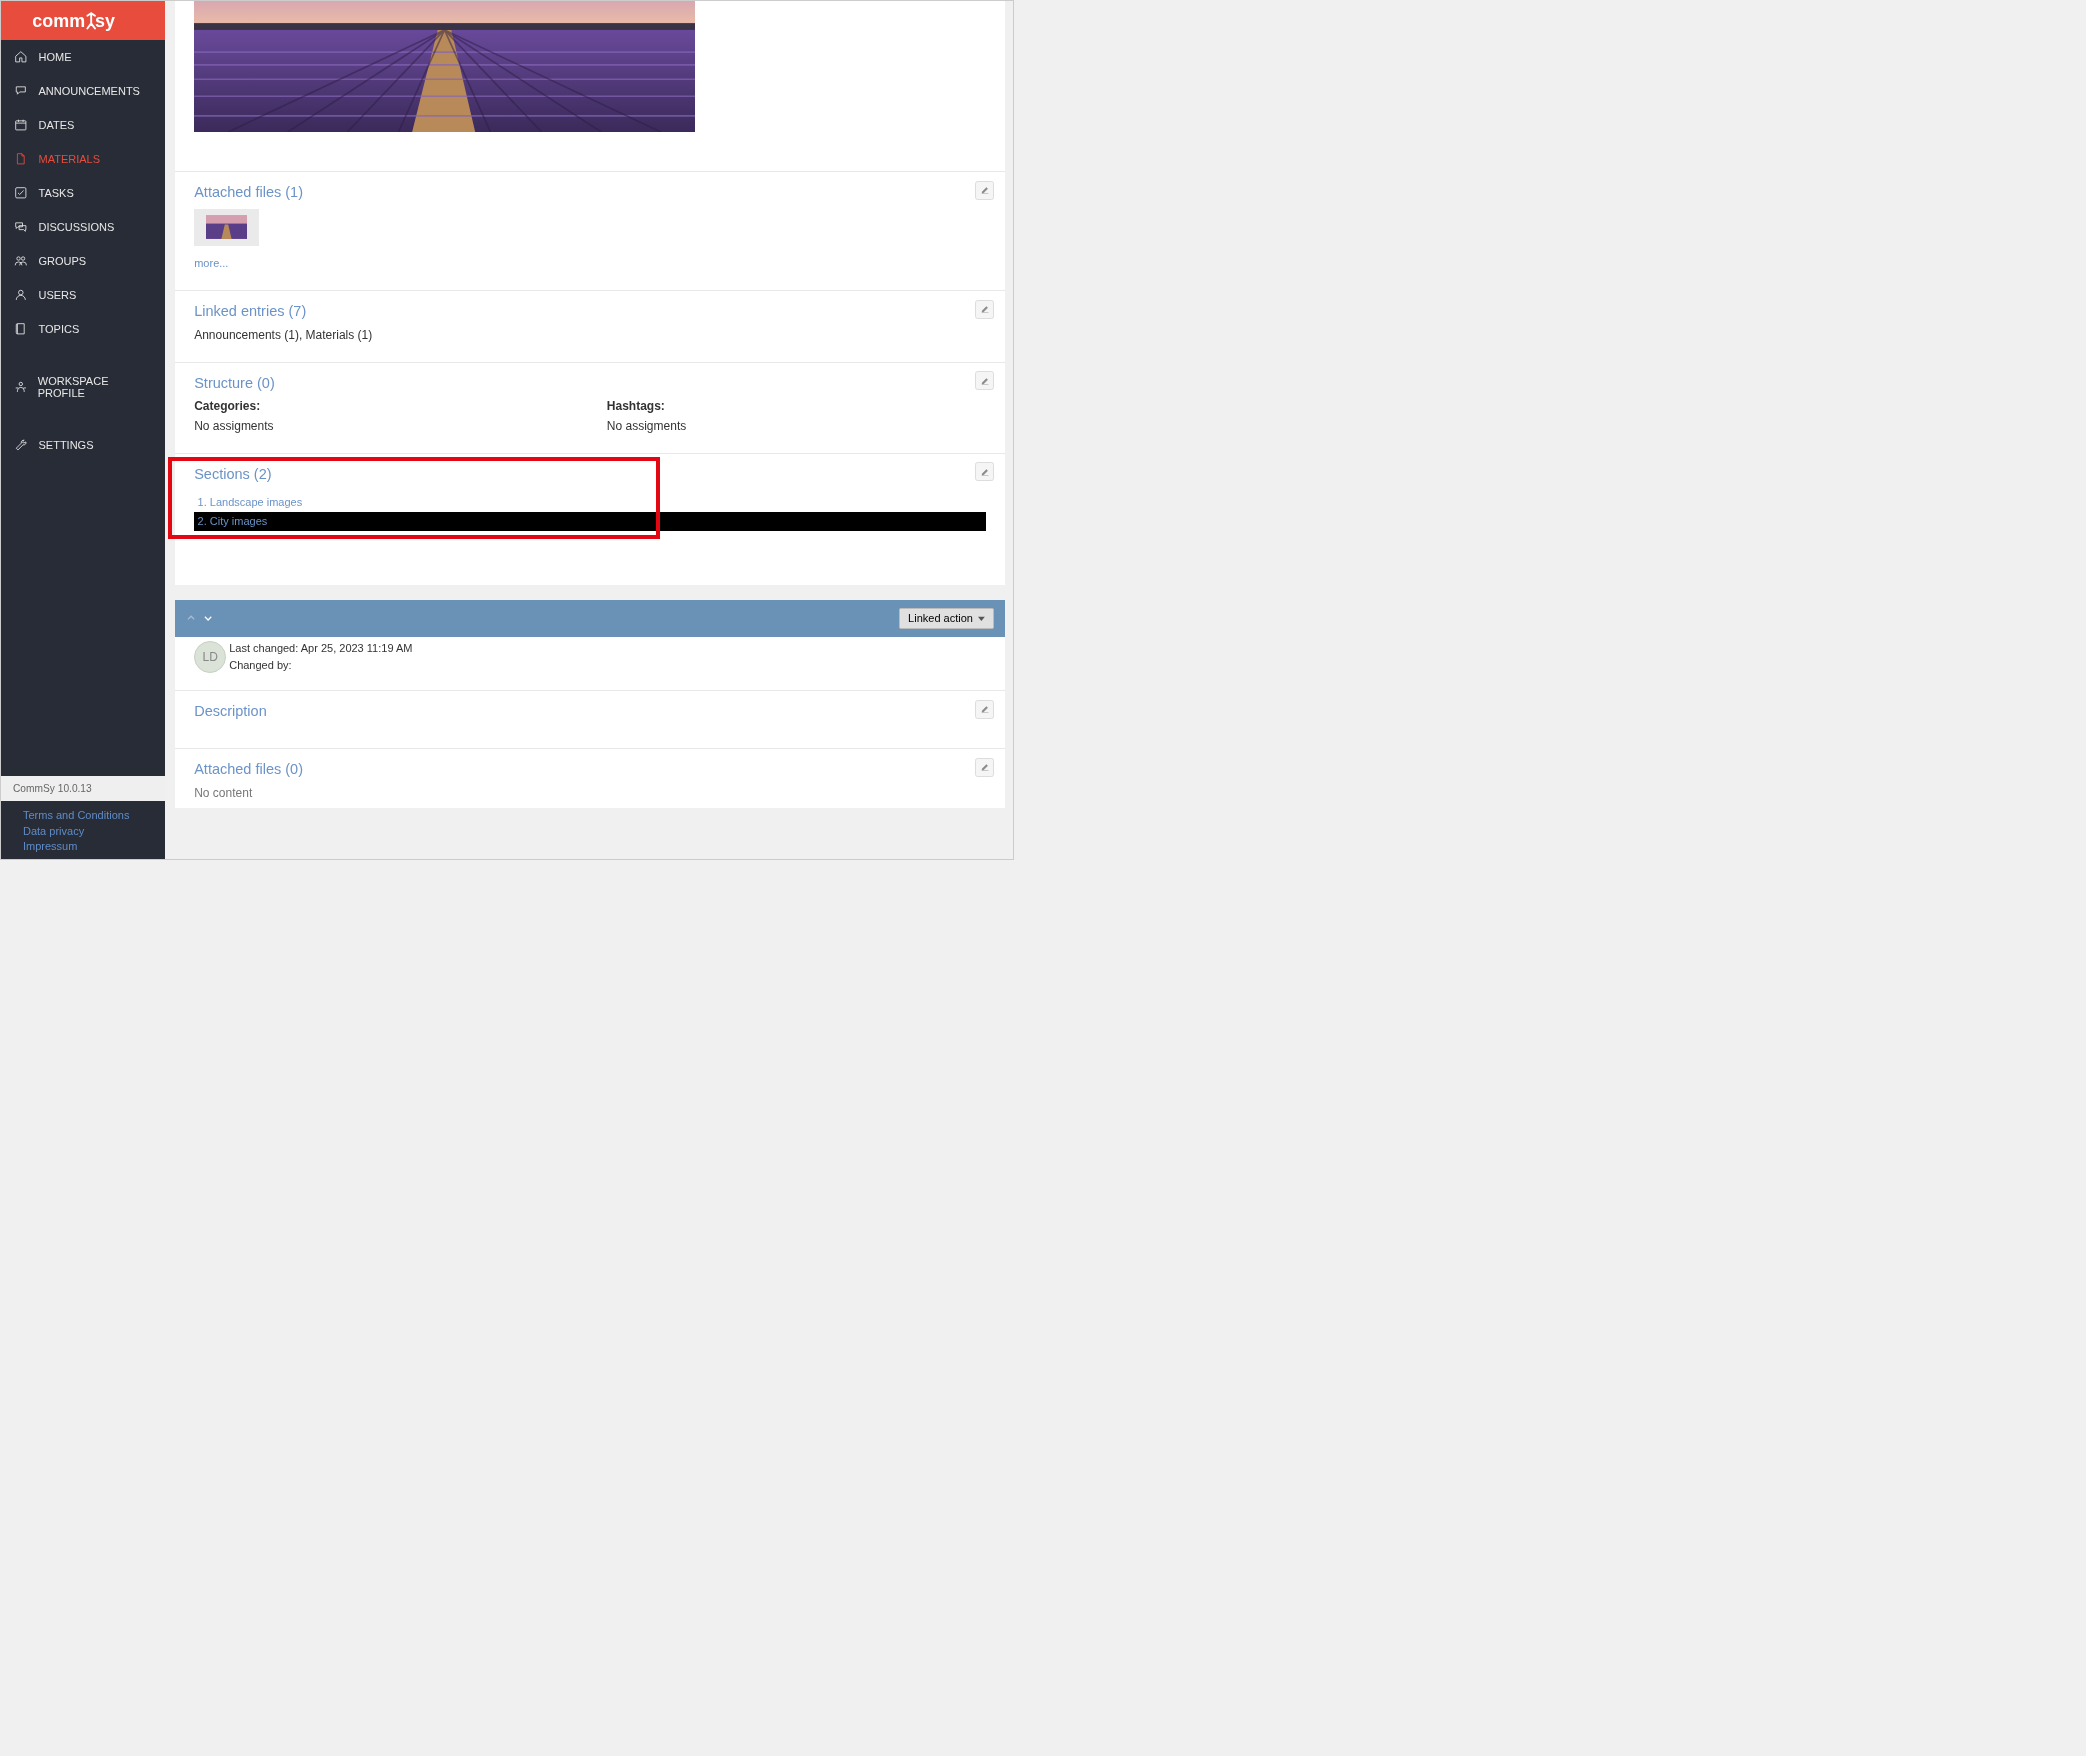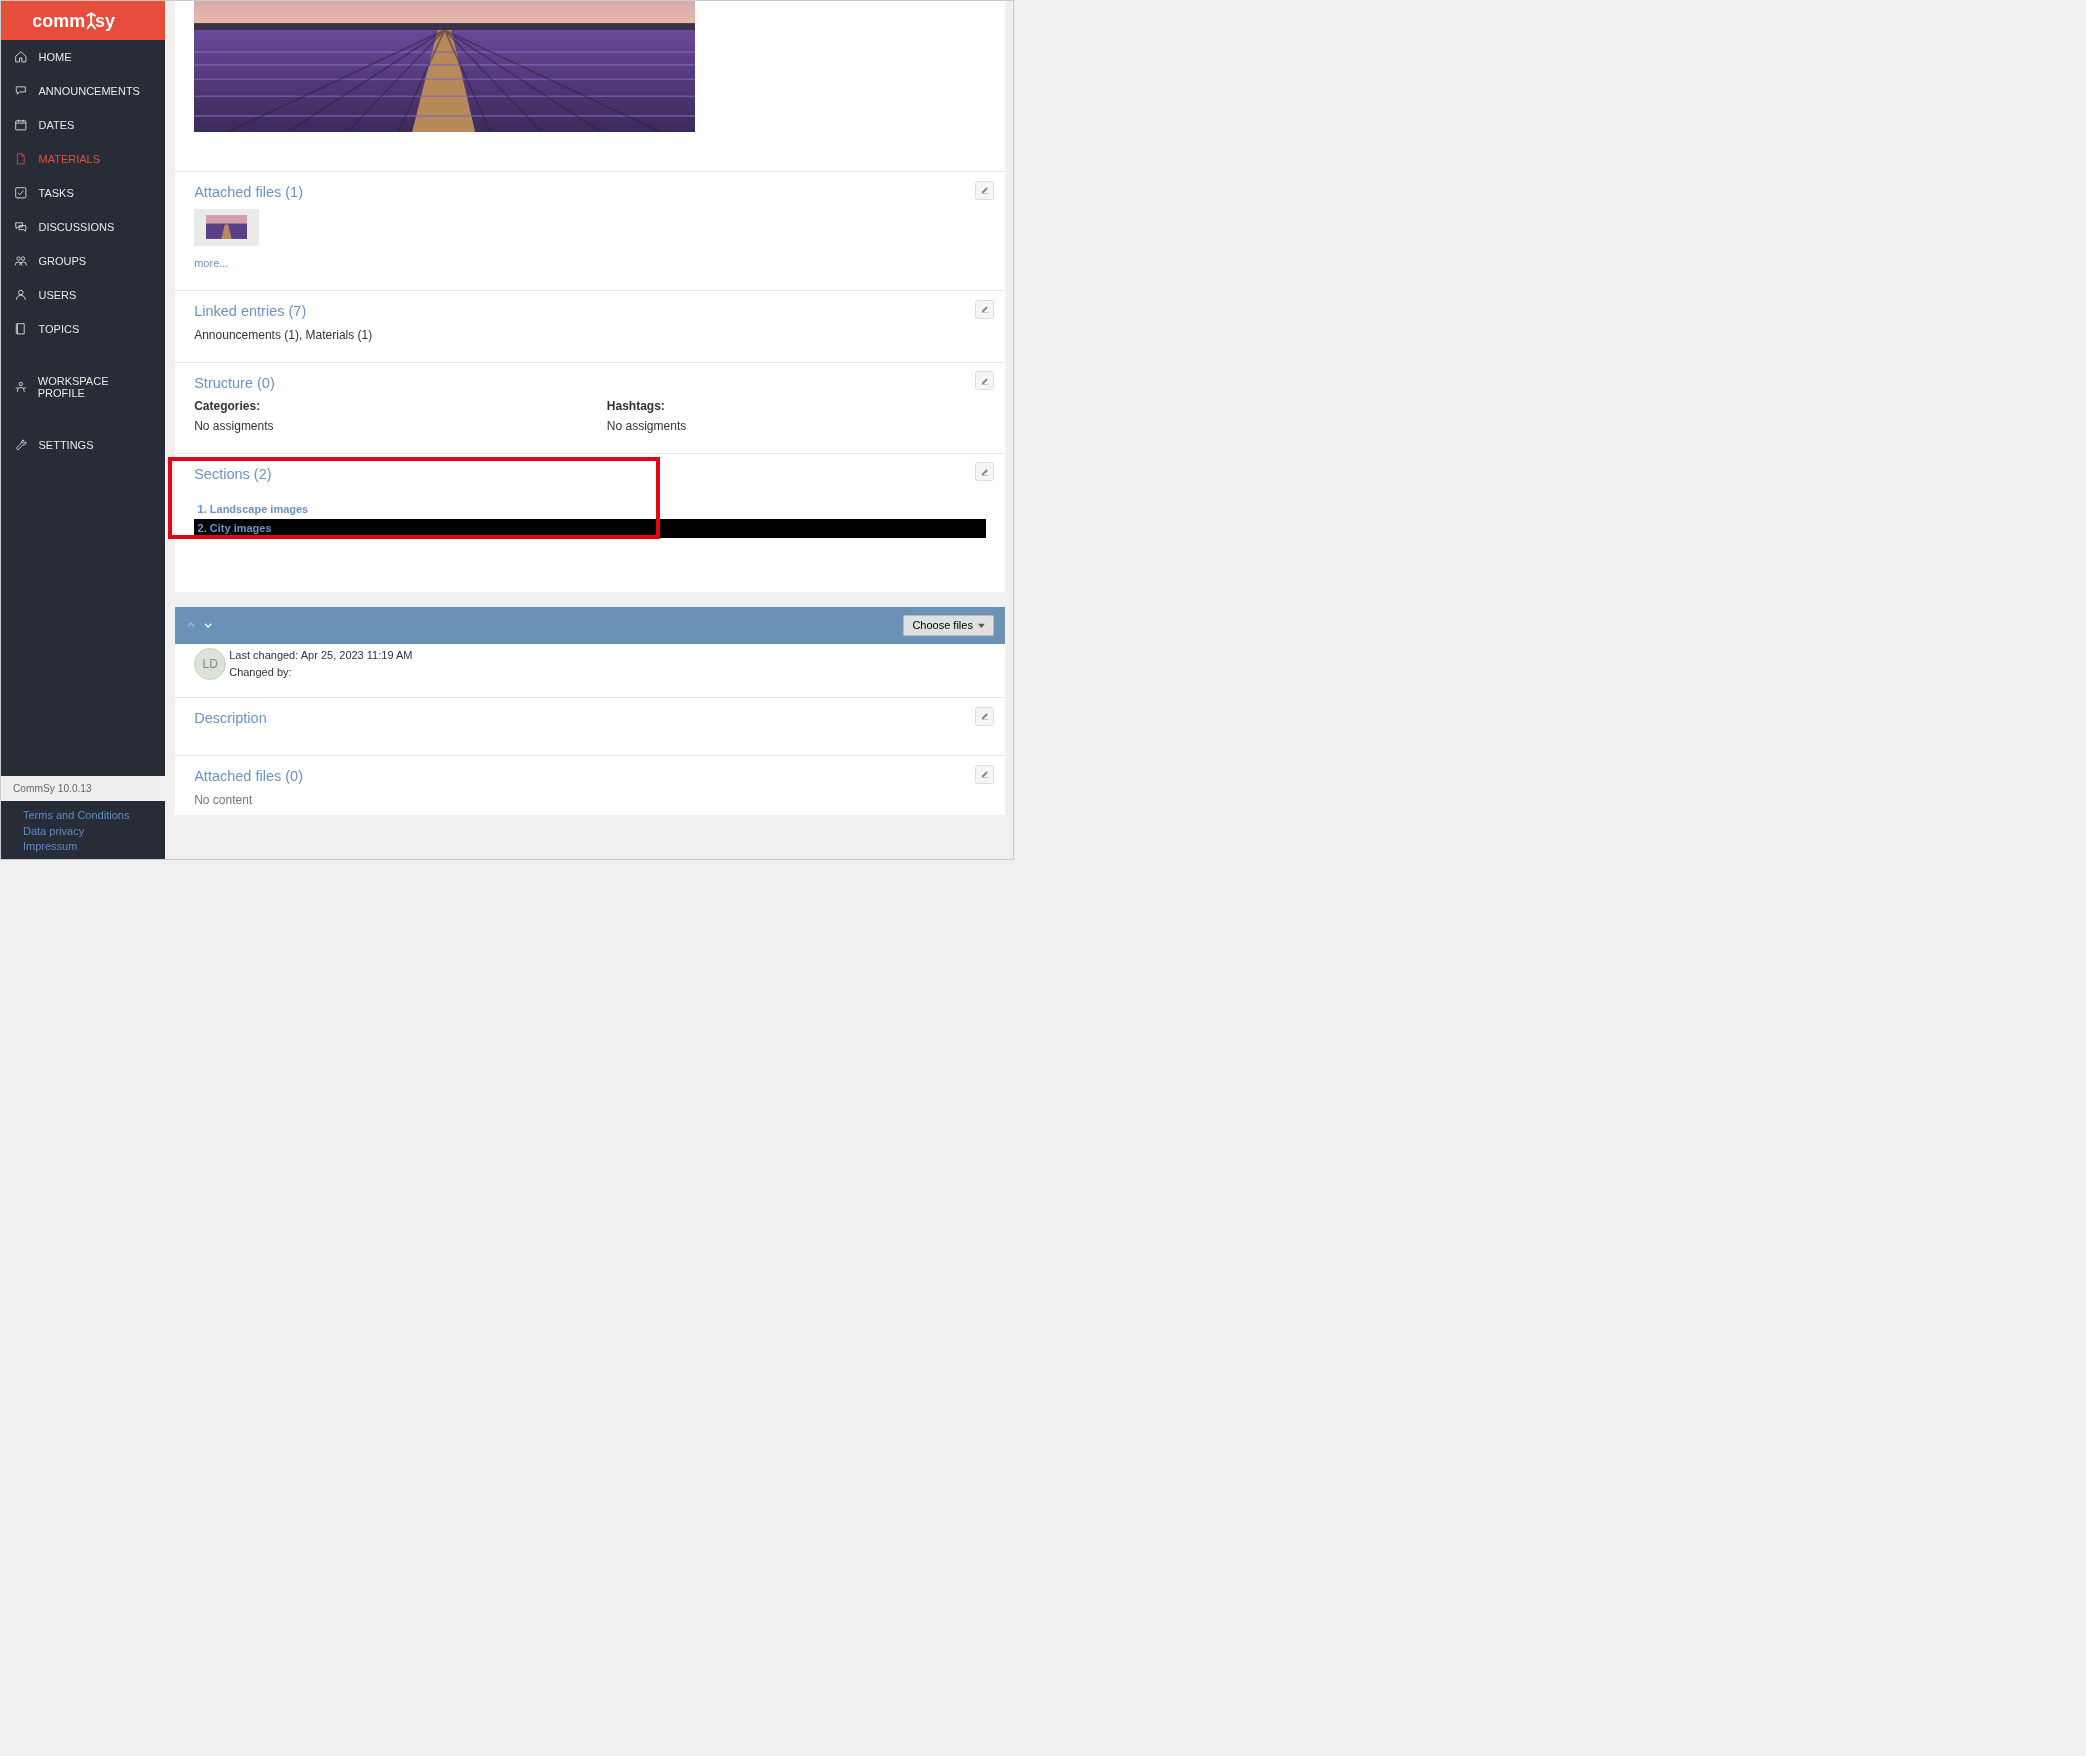--- a/index.html
+++ b/index.html
@@ -36,21 +36,21 @@
   .edit-btn svg { width: 10.2px; height: 10.2px; stroke: #888; fill: #888; }
   .thumb { width: 65px; height: 37px; background: #eaeaea; display: flex; align-items: center; justify-content: center; margin-bottom: 10.2px; }
   .thumb-inner { width: 41px; height: 24px; display: block; }
   .more-link { color:#6b93c7; font-size: 11px; cursor:pointer; }
   .body-text { font-size: 12px; }
 
   .two-col { display: flex; gap: 34px; margin-top: 5.1px; }
   .col { flex: 1; }
   .col-label { font-weight: bold; margin-bottom: 5.1px; }
 
-  .section-list { margin-top: 18px; font-weight: bold; }
+  .section-list { margin-top: 11px; }
   .section-row { padding: 3.4px 3.4px; font-size: 11px; }
   .section-row a { color: #6b93c7; text-decoration: none; cursor: pointer; }
   .section-row.alt { background: #000000; }
 
   
   .hl-box { position: absolute; pointer-events: none; border: 4.3px solid #e30613; }
 
   
   .subpanel-bar { background: #6a91b6; height: 37px; display: flex; align-items: center; justify-content: space-between; padding: 0 10.2px; }
   .bar-left { display: flex; gap: 5.1px; align-items: center; }
@@ -319,21 +319,21 @@
                 <path d="M3 10 l5 -5 l5 5"></path>
               </svg>
             </span>
           <span class="bar-chevron">
               <svg viewBox="0 0 16 16" width="10.2" height="10.2">
                 <path d="M3 6 l5 5 l5 -5"></path>
               </svg>
             </span>
         </div>
         <button class="choose-action">
-          <span>Choose files</span>
+          <span>Linked action</span>
           <svg viewBox="0 0 8 8">
               <polygon points="0,2 8,2 4,7"></polygon>
             </svg>
         </button>
       </div>
 
 
       <div class="meta-row">
         <div class="avatar">LD</div>
         <div class="meta-text">

